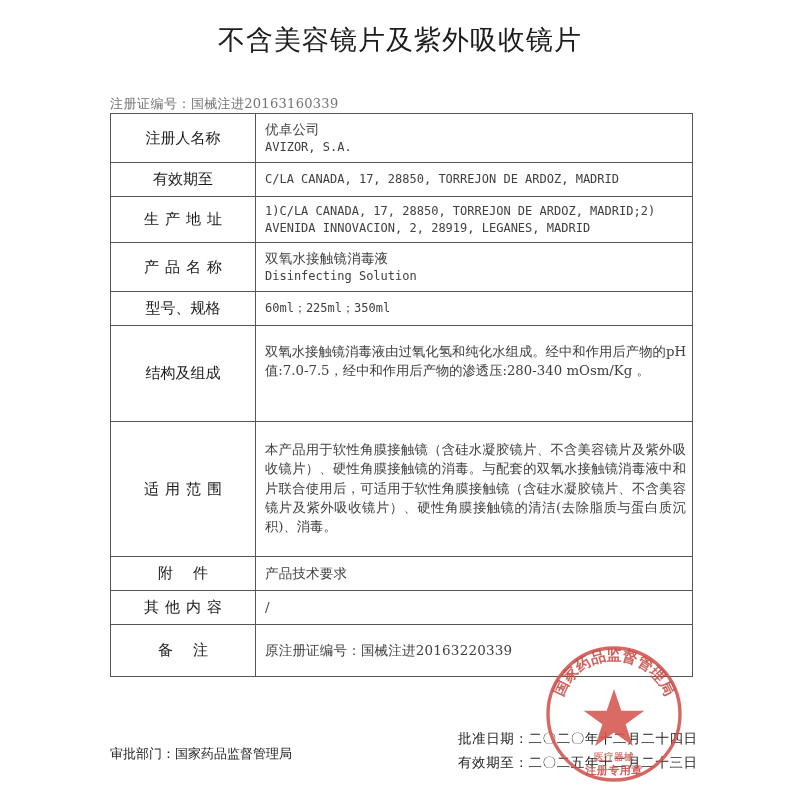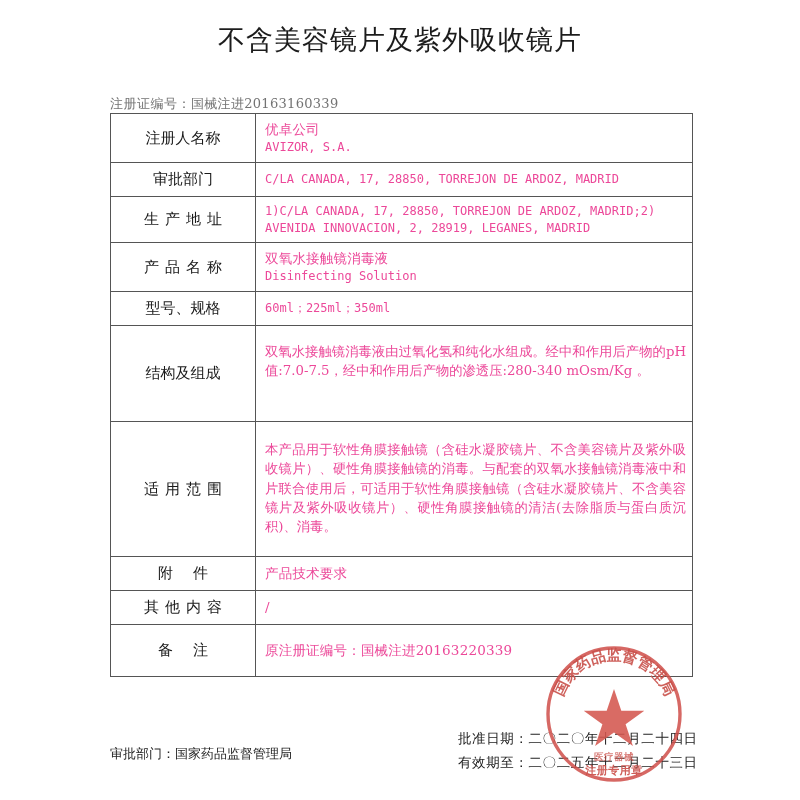--- a/index.html
+++ b/index.html
@@ -78,21 +78,21 @@
   .cert-table td.label .lbl {
     display: inline-block;
     white-space: nowrap;
   }
   .cert-table td.label .lbl.sp4 { letter-spacing: 6px; padding-left: 6px; }
   .cert-table td.label .lbl.sp2 { letter-spacing: 20px; padding-left: 20px; }
   .cert-table td.value {
     padding: 5px 6px 5px 9px;
     font-size: 13px;
     line-height: 1.38;
-    color: #ec4899;
+    color: #404040;
     font-family: "DejaVu Serif", "Liberation Serif", serif;
   }
   .v-cn {
     font-family: "DejaVu Serif", "Liberation Serif", serif;
     font-size: 13.5px;
     letter-spacing: 0.2px;
   }
   .v-en {
     font-family: "DejaVu Sans Mono", "Liberation Mono", monospace;
     font-size: 12px;
@@ -198,21 +198,21 @@
           <span class="lbl">注册人名称</span>
         </td>
         <td class="value">
           <div class="v-cn">优卓公司</div>
           <div class="v-en">AVIZOR, S.A.</div>
         </td>
       </tr>
 
       <tr class="row-std">
         <td class="label">
-          <span class="lbl">审批部门</span>
+          <span class="lbl">有效期至</span>
         </td>
         <td class="value">
           <div class="v-en">C/LA CANADA, 17, 28850, TORREJON DE ARDOZ, MADRID</div>
         </td>
       </tr>
 
       <tr class="row-two">
         <td class="label">
           <span class="lbl sp4">生产地址</span>
         </td>

